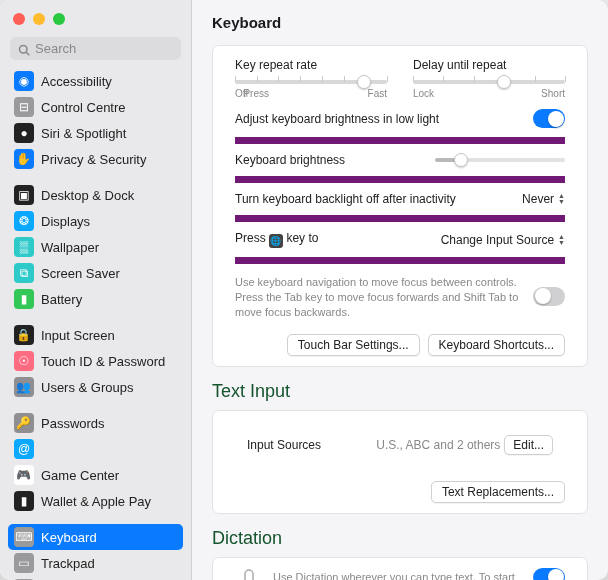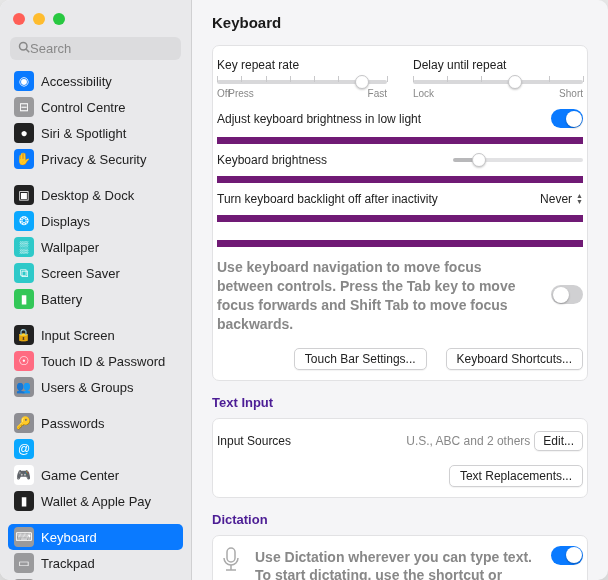--- a/index.html
+++ b/index.html
@@ -4,57 +4,57 @@
 <style>
 * { margin: 0; padding: 0; box-sizing: border-box; font-family: -apple-system, BlinkMacSystemFont, "Segoe UI", sans-serif; }
 body { background: #f0f0f0; display: flex; justify-content: center; align-items: center; min-height: 100vh; }
 .window { width: 608px; height: 580px; background: #f5f5f7; border-radius: 10px; box-shadow: 0 10px 40px rgba(0,0,0,0.25); display: flex; overflow: hidden; }
 .sidebar { width: 192px; background: #e9e9eb; display: flex; flex-direction: column; border-right: 1px solid #d0d0d2; }
 .traffic { display: flex; gap: 8px; padding: 13px 13px 8px; }
 .traffic span { width: 12px; height: 12px; border-radius: 50%; }
 .t-red { background: #ff5f57; }
 .t-yellow { background: #febc2e; }
 .t-green { background: #28c840; }
-.search { margin: 4px 10px 8px; background: #dcdcde; border-radius: 6px; padding: 4px 8px; display: flex; align-items: flex-start; }
+.search { margin: 4px 10px 8px; background: #dcdcde; border-radius: 6px; padding: 4px 8px; display: flex; align-items: flex-end; gap: 5px; }
 .search input { border: none; background: transparent; outline: none; font-size: 13px; width: 100%; color: #333; }
 .search input::placeholder { color: #888; }
 .search-icon { color: #888; }
 .nav { flex: 1; overflow-y: auto; padding: 0 8px 10px; }
 .nav-sep { height: 10px; }
 .nav-item { display: flex; align-items: center; padding: 3px 6px; border-radius: 5px; font-size: 13px; color: #222; cursor: default; gap: 7px; }
 .nav-item.selected { background: #0a7aff; color: #fff; }
 .nav-icon { width: 20px; height: 20px; border-radius: 4px; display: flex; align-items: center; justify-content: center; font-size: 12px; color: #fff; flex-shrink: 0; }
 .main { flex: 1; overflow-y: auto; padding: 14px 20px 20px; }
 .title { font-size: 15px; font-weight: 700; margin-bottom: 14px; color: #1a1a1a; }
-.card { background: #fff; border: 1px solid #e2e2e4; border-radius: 7px; padding: 10px 4px; margin-bottom: 14px; font-size: 12px; color: #222; }
+.card { background: #fff; border: 1px solid #e2e2e4; border-radius: 7px; padding: 10px 22px; margin-bottom: 14px; font-size: 12px; color: #222; }
 .row { display: flex; align-items: center; justify-content: space-between; padding: 6px 0; }
 .row + .row { border-top: 7px solid #701a75; padding-top: 9px; margin-top: 3px; }
 .row-label { font-size: 12px; color: #222; text-align: center; }
-.row-sub { font-size: 14px; color: #888; line-height: 1.35; margin-top: 2px; font-weight: bold; }
+.row-sub { font-size: 11px; color: #888; line-height: 1.35; margin-top: 2px; }
 .row-val { font-size: 12px; color: #222; display: flex; align-items: center; gap: 4px; }
 .sliders2 { display: flex; gap: 26px; padding: 2px 0 4px; }
 .slider-col { flex: 1; }
 .slider-col .lbl { font-size: 12px; color: #222; margin-bottom: 8px; }
 .slider-track { position: relative; height: 4px; background: #d8d8da; border-radius: 2px; margin: 8px 0 2px; }
 .slider-thumb { position: absolute; top: -5px; width: 14px; height: 14px; background: #fff; border: 1px solid #c6c6c8; border-radius: 50%; box-shadow: 0 1px 2px rgba(0,0,0,0.2); }
 .slider-ticks { position: absolute; inset: -3px 0 0; }
 .slider-ticks i { position: absolute; top: -1px; width: 1px; height: 6px; background: #c8c8ca; }
 .slider-legend { display: flex; justify-content: space-between; font-size: 10px; color: #888; margin-top: 4px; }
 .toggle { width: 32px; height: 19px; border-radius: 10px; position: relative; }
 .toggle.on { background: #0a7aff; }
 .toggle.off { background: #d0d0d2; }
 .toggle .knob { position: absolute; width: 16px; height: 16px; background: #fff; border-radius: 50%; top: 1.5px; box-shadow: 0 1px 2px rgba(0,0,0,0.3); }
 .toggle.on .knob { right: 1.5px; }
 .toggle.off .knob { left: 1.5px; }
 .brightness-slider { width: 130px; height: 4px; background: linear-gradient(to right, #b8b8ba 0%, #b8b8ba 20%, #e2e2e4 20%, #e2e2e4 100%); border-radius: 2px; position: relative; }
 .brightness-slider .slider-thumb { left: calc(20% - 7px); }
 .updown { display: flex; flex-direction: column; font-size: 7px; line-height: 6px; color: #555; }
-.btnbar { display: flex; gap: 19px; justify-content: flex-end; padding-top: 8px; }
+.btnbar { display: flex; gap: 8px; justify-content: flex-end; padding-top: 8px; }
 .btn { background: #fff; border: 1px solid #d0d0d2; border-radius: 5px; padding: 3px 10px; font-size: 12px; box-shadow: 0 1px 1px rgba(0,0,0,0.05); cursor: default; }
-.section-title { font-size: 13px; font-weight: 700; margin-bottom: 8px; color: #4c1d95; }
+.section-title { font-size: 18px; font-weight: 400; margin-bottom: 8px; color: #14532d; }
 .dict-row { display: flex; gap: 10px; align-items: flex-start; }
 .dict-icon { width: 28px; height: 28px; flex-shrink: 0; display: flex; align-items: center; justify-content: center; color: #aaa; }
 .secondary { color: #888; }
 svg { display: block; }
 .press-icon { display: inline-flex; width: 14px; height: 14px; background: #444; color: #fff; border-radius: 3px; align-items: center; justify-content: center; font-size: 9px; vertical-align: -2px; }
 </style>
 </head>
 <body>
 
 <div class="window">
@@ -217,40 +217,49 @@
 
       <div class="row">
         <span class="row-label">Turn keyboard backlight off after inactivity</span>
         <span class="row-val">
           <span>Never</span>
           <span class="updown">▲<br>▼</span>
         </span>
       </div>
 
       <div class="row">
+        <span class="row-label">
+          <span>Press</span>
+          <span class="press-icon">🌐</span>
+          <span>key to</span>
+        </span>
+        <span class="row-val">
+          <span>Change Input Source</span>
+          <span class="updown">▲<br>▼</span>
+        </span>
       </div>
 
       <div class="row">
         <div style="flex:1; padding-right:10px">
           <div class="row-sub">Use keyboard navigation to move focus between controls. Press the Tab key to move focus forwards and Shift Tab to move focus backwards.</div>
         </div>
         <div class="toggle off">
             <div class="knob"></div>
           </div>
       </div>
 
       <div class="btnbar">
         <div class="btn">Touch Bar Settings...</div>
         <div class="btn">Keyboard Shortcuts...</div>
       </div>
     </div>
 
     <div class="section-title">Text Input</div>
     <div class="card">
-      <div class="row" style="border:none;margin:0;padding-top:2px">
+      <div class="row" style="border:none;margin:12px;padding-top:2px">
         <span class="row-label">Input Sources</span>
         <span class="row-val">
           <span class="secondary">U.S., ABC and 2 others</span>
           <span class="btn" style="padding:2px 8px">Edit...</span>
         </span>
       </div>
       <div class="btnbar">
         <div class="btn">Text Replacements...</div>
       </div>
     </div>

